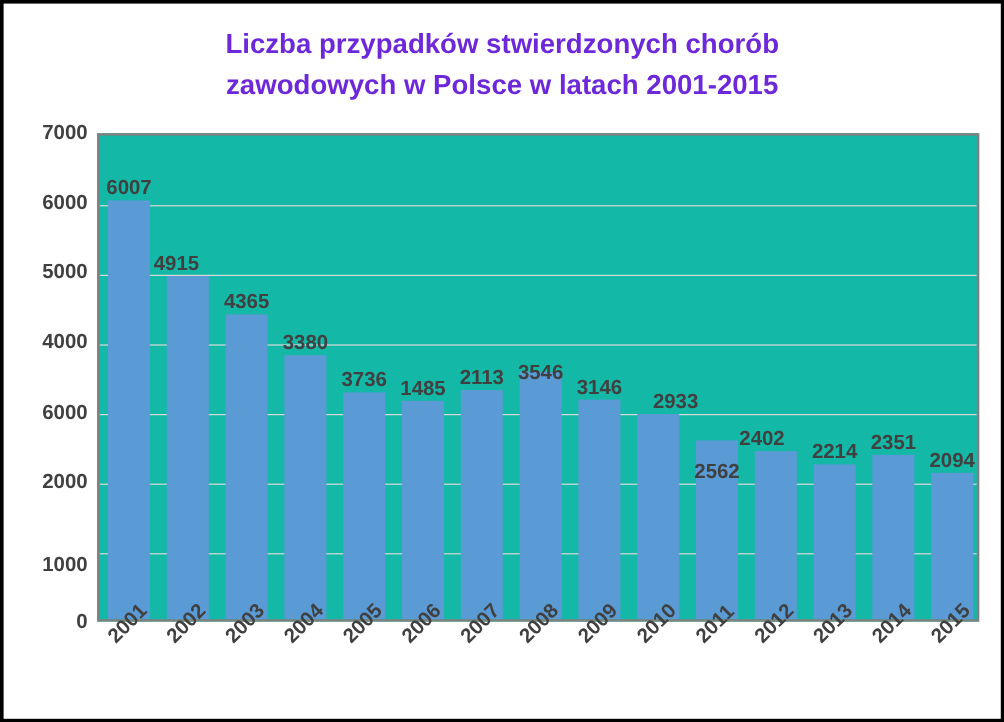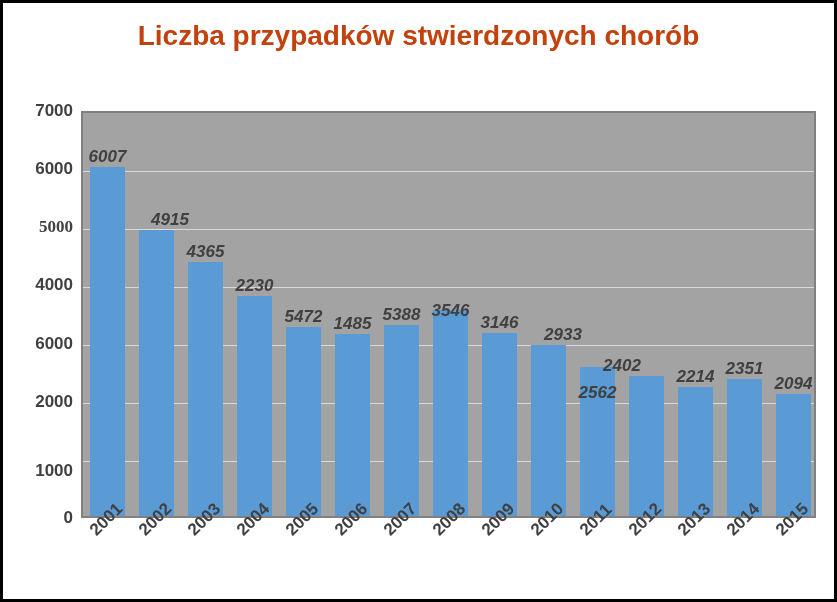--- a/index.html
+++ b/index.html
@@ -23,45 +23,44 @@
   }
   
   #title-block {
     position: absolute;
     left: 0;
     top: 16px;
     width: 831px;
     text-align: center;
   }
   .title-line {
-    font-size: 28px;
+    font-size: 23px;
     font-weight: bold;
-    color: #c2410c;
+    color: #6d28d9;
     line-height: 34px;
     letter-spacing: 0px;
   }
   
   #plot-wrap {
     position: absolute;
     left: 78px;
     top: 108px;
     width: 735px;
     height: 407px;
   }
   #plot-area {
     position: absolute;
     left: 0;
     top: 0;
     width: 735px;
     height: 407px;
     border: 2px solid #808080;
     box-sizing: border-box;
-    background: #a3a3a3;
+    background: #14b8a6;
     overflow: hidden;
-    font-style: italic;
   }
   .gridline {
     position: absolute;
     left: 0;
     width: 100%;
     height: 1px;
     background: #d9d9d9;
   }
   
   .ytick {
@@ -114,65 +113,66 @@
     transform: rotate(-45deg);
   }
 </style>
 </head>
 <body>
 
 <div id="page">
 
   <div id="title-block">
     <div class="title-line">Liczba przypadków stwierdzonych chorób</div>
+    <div class="title-line">zawodowych w Polsce w latach 2001-2015</div>
   </div>
 
   <div id="yaxis-labels">
       <div class="ytick" style="top: 407px;">0</div>
       <div class="ytick" style="top: 348.857px; margin-top: 11px;">1000</div>
       <div class="ytick" style="top: 290.714px;">2000</div>
       <div class="ytick" style="top: 232.571px;">6000</div>
       <div class="ytick" style="top: 174.429px;">4000</div>
-      <div class="ytick" style="top: 116.286px; font-family: Liberation Serif, serif;">5000</div>
+      <div class="ytick" style="top: 116.286px;">5000</div>
       <div class="ytick" style="top: 58.1429px;">6000</div>
       <div class="ytick" style="top: 0px;">7000</div>
     </div>
 
   <div id="plot-wrap">
     <div id="plot-area">
         <div class="gridline" style="top: 348.357px;"></div>
         <div class="gridline" style="top: 290.214px;"></div>
         <div class="gridline" style="top: 232.071px;"></div>
         <div class="gridline" style="top: 173.929px;"></div>
         <div class="gridline" style="top: 115.786px;"></div>
         <div class="gridline" style="top: 57.6429px;"></div>
         <div class="bar" style="left: 7px; width: 35px; height: 349.264px; background: rgb(91, 155, 213);"></div>
         <div class="bar-label" style="width: 62px; left: -6.5px; top: 33.7359px;">6007</div>
         <div class="bar" style="left: 56px; width: 35px; height: 285.772px; background: rgb(91, 155, 213);"></div>
-        <div class="bar-label" style="width: 62px; left: 56px; top: 97.2279px;">4915</div>
+        <div class="bar-label" style="width: 62px; left: 33px; top: 97.2279px;">4915</div>
         <div class="bar" style="left: 105px; width: 35px; height: 253.794px; background: rgb(91, 155, 213);"></div>
         <div class="bar-label" style="width: 62px; left: 91.5px; top: 129.206px;">4365</div>
         <div class="bar" style="left: 154px; width: 35px; height: 220.361px; background: rgb(91, 155, 213);"></div>
-        <div class="bar-label" style="width: 62px; left: 140.5px; top: 162.639px;">2230</div>
+        <div class="bar-label" style="width: 62px; left: 140.5px; top: 162.639px;">3380</div>
         <div class="bar" style="left: 203px; width: 35px; height: 188.906px; background: rgb(91, 155, 213);"></div>
-        <div class="bar-label" style="width: 62px; left: 189.5px; top: 194.094px;">5472</div>
+        <div class="bar-label" style="width: 62px; left: 189.5px; top: 194.094px;">3736</div>
         <div class="bar" style="left: 252px; width: 35px; height: 181.929px; background: rgb(91, 155, 213);"></div>
         <div class="bar-label" style="width: 62px; left: 238.5px; top: 201.071px;">1485</div>
         <div class="bar" style="left: 301px; width: 35px; height: 190.999px; background: rgb(91, 155, 213);"></div>
-        <div class="bar-label" style="width: 62px; left: 287.5px; top: 192.001px;">5388</div>
+        <div class="bar-label" style="width: 62px; left: 287.5px; top: 192.001px;">2113</div>
         <div class="bar" style="left: 350px; width: 35px; height: 206.175px; background: rgb(91, 155, 213);"></div>
         <div class="bar-label" style="width: 62px; left: 336.5px; top: 176.825px; margin-top: 11px;">3546</div>
         <div class="bar" style="left: 399px; width: 35px; height: 182.917px; background: rgb(91, 155, 213);"></div>
         <div class="bar-label" style="width: 62px; left: 385.5px; top: 200.083px;">3146</div>
         <div class="bar" style="left: 448px; width: 35px; height: 170.533px; background: rgb(91, 155, 213);"></div>
         <div class="bar-label" style="width: 62px; left: 449px; top: 212.467px;">2933</div>
         <div class="bar" style="left: 497px; width: 35px; height: 148.962px; background: rgb(91, 155, 213);"></div>
         <div class="bar-label" style="width: 62px; left: 483.5px; top: 234.038px; margin-top: 36px;">2562</div>
         <div class="bar" style="left: 546px; width: 35px; height: 139.659px; background: rgb(91, 155, 213);"></div>
-        <div class="bar-label" style="width: 62px; left: 508px; top: 243.341px;">2402</div>
+        <div class="bar-label" style="width: 62px; left: 521px; top: 243.341px;">2402</div>
         <div class="bar" style="left: 595px; width: 35px; height: 128.728px; background: rgb(91, 155, 213);"></div>
         <div class="bar-label" style="width: 62px; left: 581.5px; top: 254.272px;">2214</div>
         <div class="bar" style="left: 644px; width: 35px; height: 136.694px; background: rgb(91, 155, 213);"></div>
         <div class="bar-label" style="width: 62px; left: 630.5px; top: 246.306px;">2351</div>
         <div class="bar" style="left: 693px; width: 35px; height: 121.751px; background: rgb(91, 155, 213);"></div>
         <div class="bar-label" style="width: 62px; left: 679.5px; top: 261.249px;">2094</div>
       </div>
   </div>
 
   <div id="xaxis-labels">

